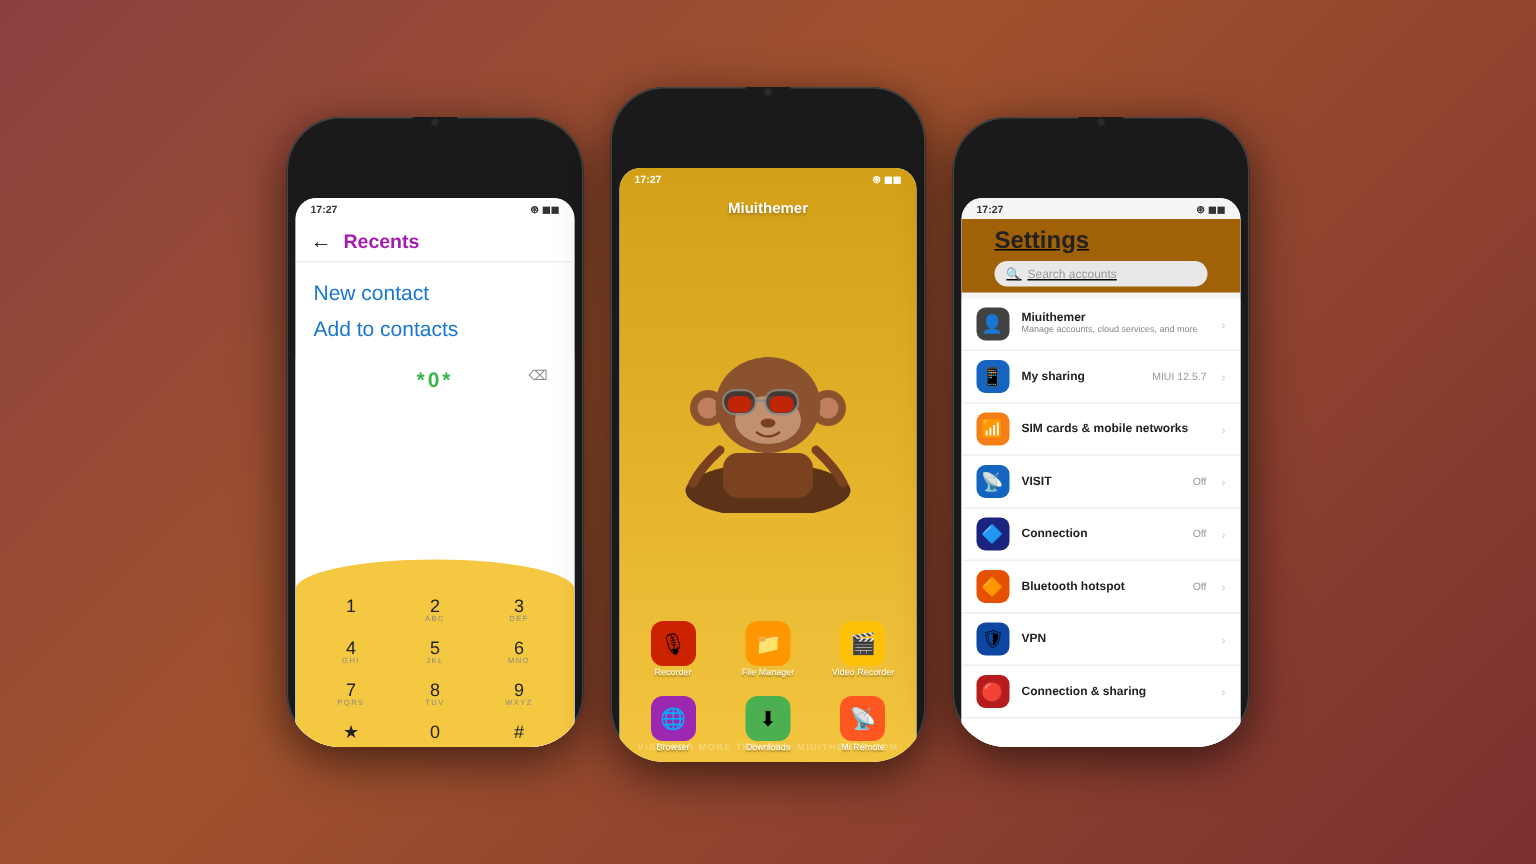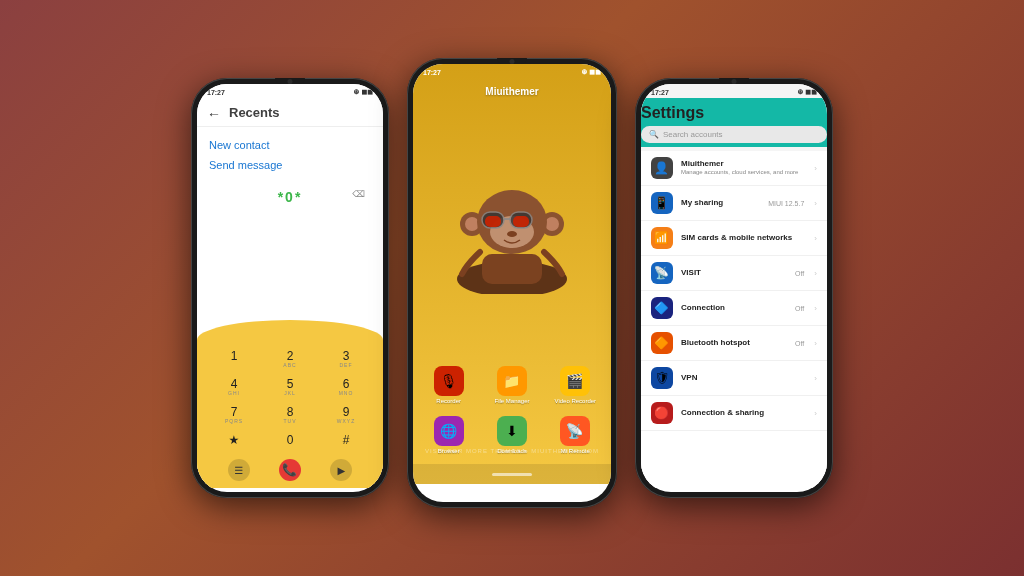--- a/index.html
+++ b/index.html
@@ -27,24 +27,25 @@
     .phone {
       border-radius: 36px;
       background: #1a1a1a;
       box-shadow: 0 8px 32px rgba(0,0,0,0.6), inset 0 0 0 1px #444;
       overflow: hidden;
       position: relative;
       flex-shrink: 0;
     }
 
     .phone-inner {
-      border-radius: 30px;
+      border-radius: 14px;
       overflow: hidden;
       background: #fff;
       position: relative;
+      margin-top: 48px;
     }
 
     
     .phone-1 {
       width: 198px;
       height: 420px;
       padding: 6px;
     }
     .phone-1 .phone-inner {
       width: 186px;
@@ -110,31 +111,31 @@
 
     .back-arrow {
       font-size: 14px;
       color: #333;
       margin-right: 8px;
     }
 
     .recents-title {
       font-size: 13px;
       font-weight: 600;
-      color: #404040;
+      color: #a21caf;
     }
 
     .phone1-links {
       padding: 8px 12px;
     }
 
     .phone1-link {
       display: block;
       color: #1976D2;
-      font-size: 11px;
+      font-size: 14px;
       padding: 4px 0;
     }
 
     .phone1-body {
       flex: 1;
       position: relative;
       background: #fff;
       overflow: hidden;
     }
 
@@ -319,22 +320,23 @@
 
     
     .phone3-content {
       background: #f5f5f5;
       height: calc(100% - 18px);
       display: flex;
       flex-direction: column;
     }
 
     .settings-header {
-      padding: 6px 0 4px;
-      background: #14b8a6;
+      padding: 6px 22px 4px;
+      background: #a16207;
+      text-decoration: underline;
     }
 
     .settings-title {
       font-size: 16px;
       font-weight: 700;
       color: #222;
       margin-bottom: 4px;
     }
 
     .search-bar {
@@ -451,21 +453,21 @@
             <span>◼◼</span>
         </div>
       </div>
       <div class="phone1-content">
         <div class="phone1-header">
           <span class="back-arrow">←</span>
           <span class="recents-title">Recents</span>
         </div>
         <div class="phone1-links">
           <span class="phone1-link">New contact</span>
-          <span class="phone1-link">Send message</span>
+          <span class="phone1-link">Add to contacts</span>
         </div>
         <div class="phone1-body">
           <div class="wave-bg"></div>
           <div class="dialer-input">*0*</div>
           <span class="delete-icon">⌫</span>
           <div class="dialpad">
             <div class="dial-key">
               <div class="dial-num">1</div>
               <div class="dial-sub"></div>
             </div>

